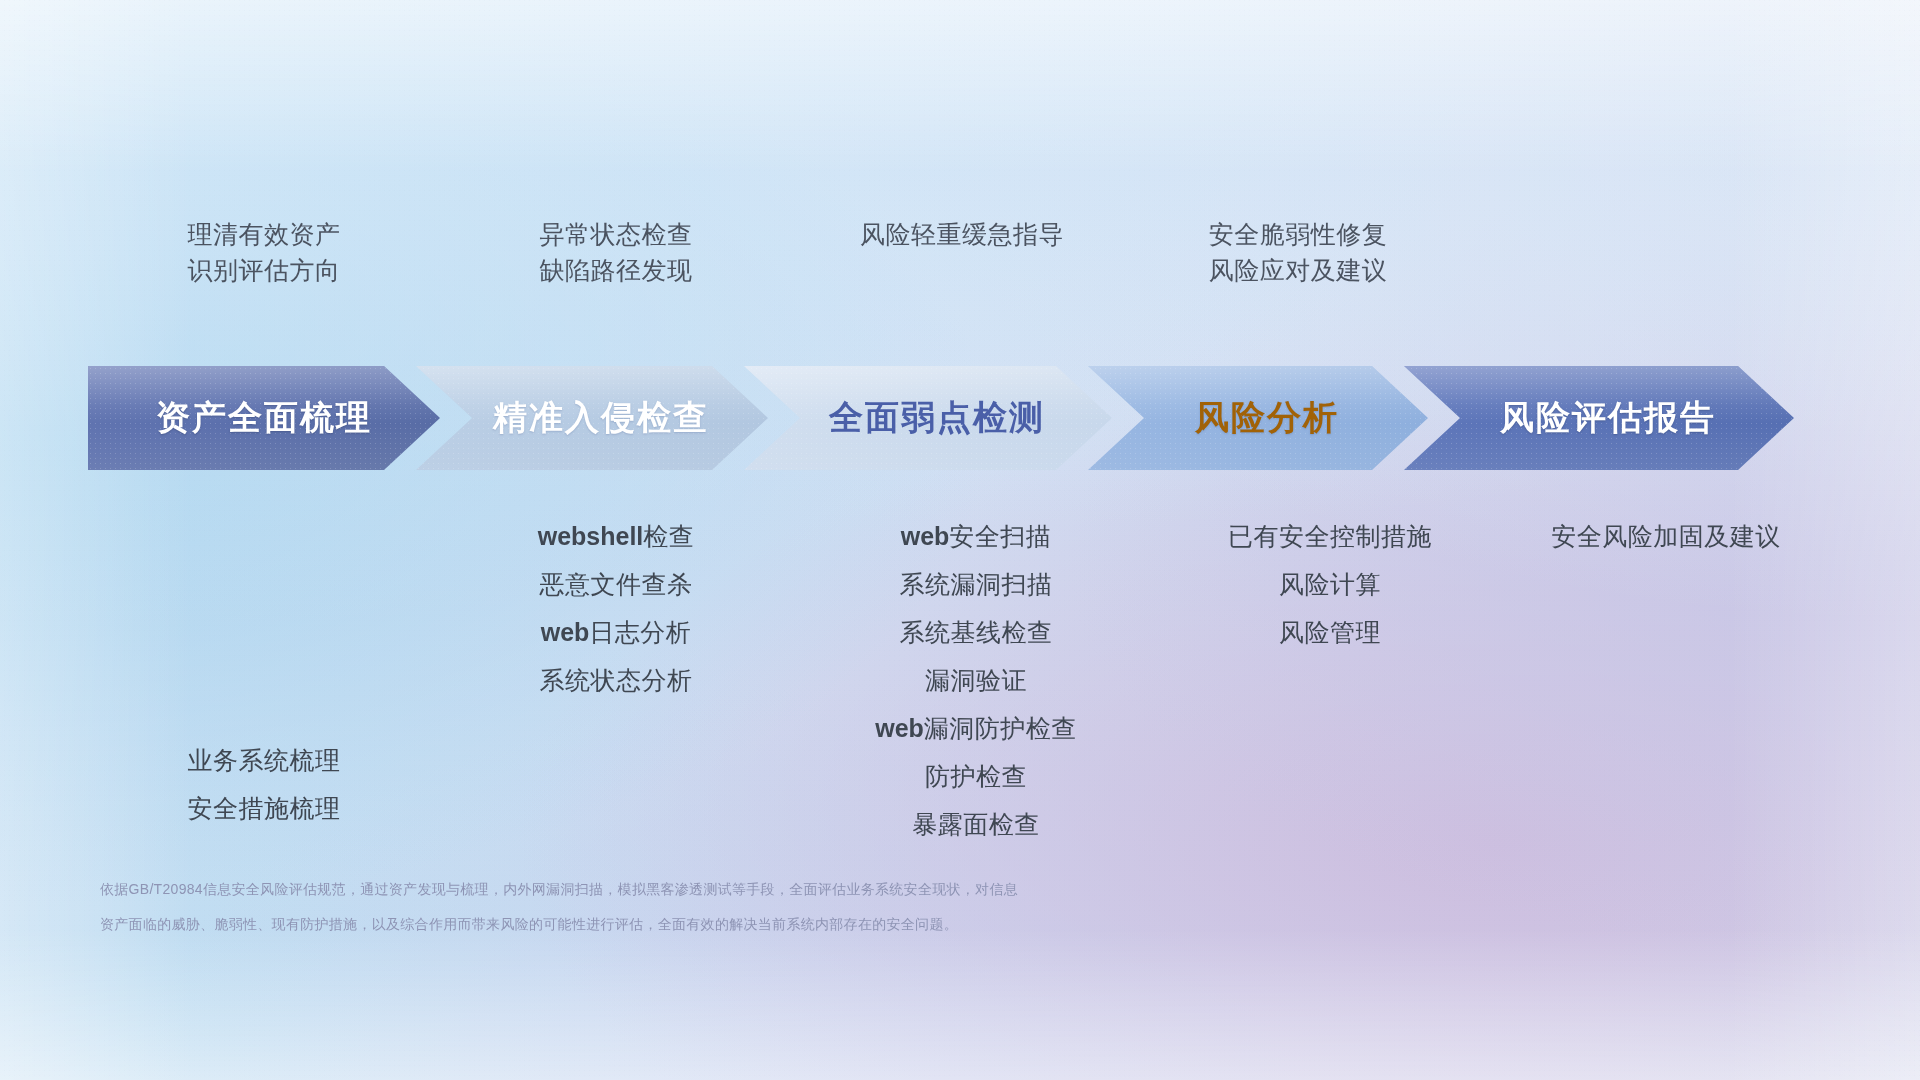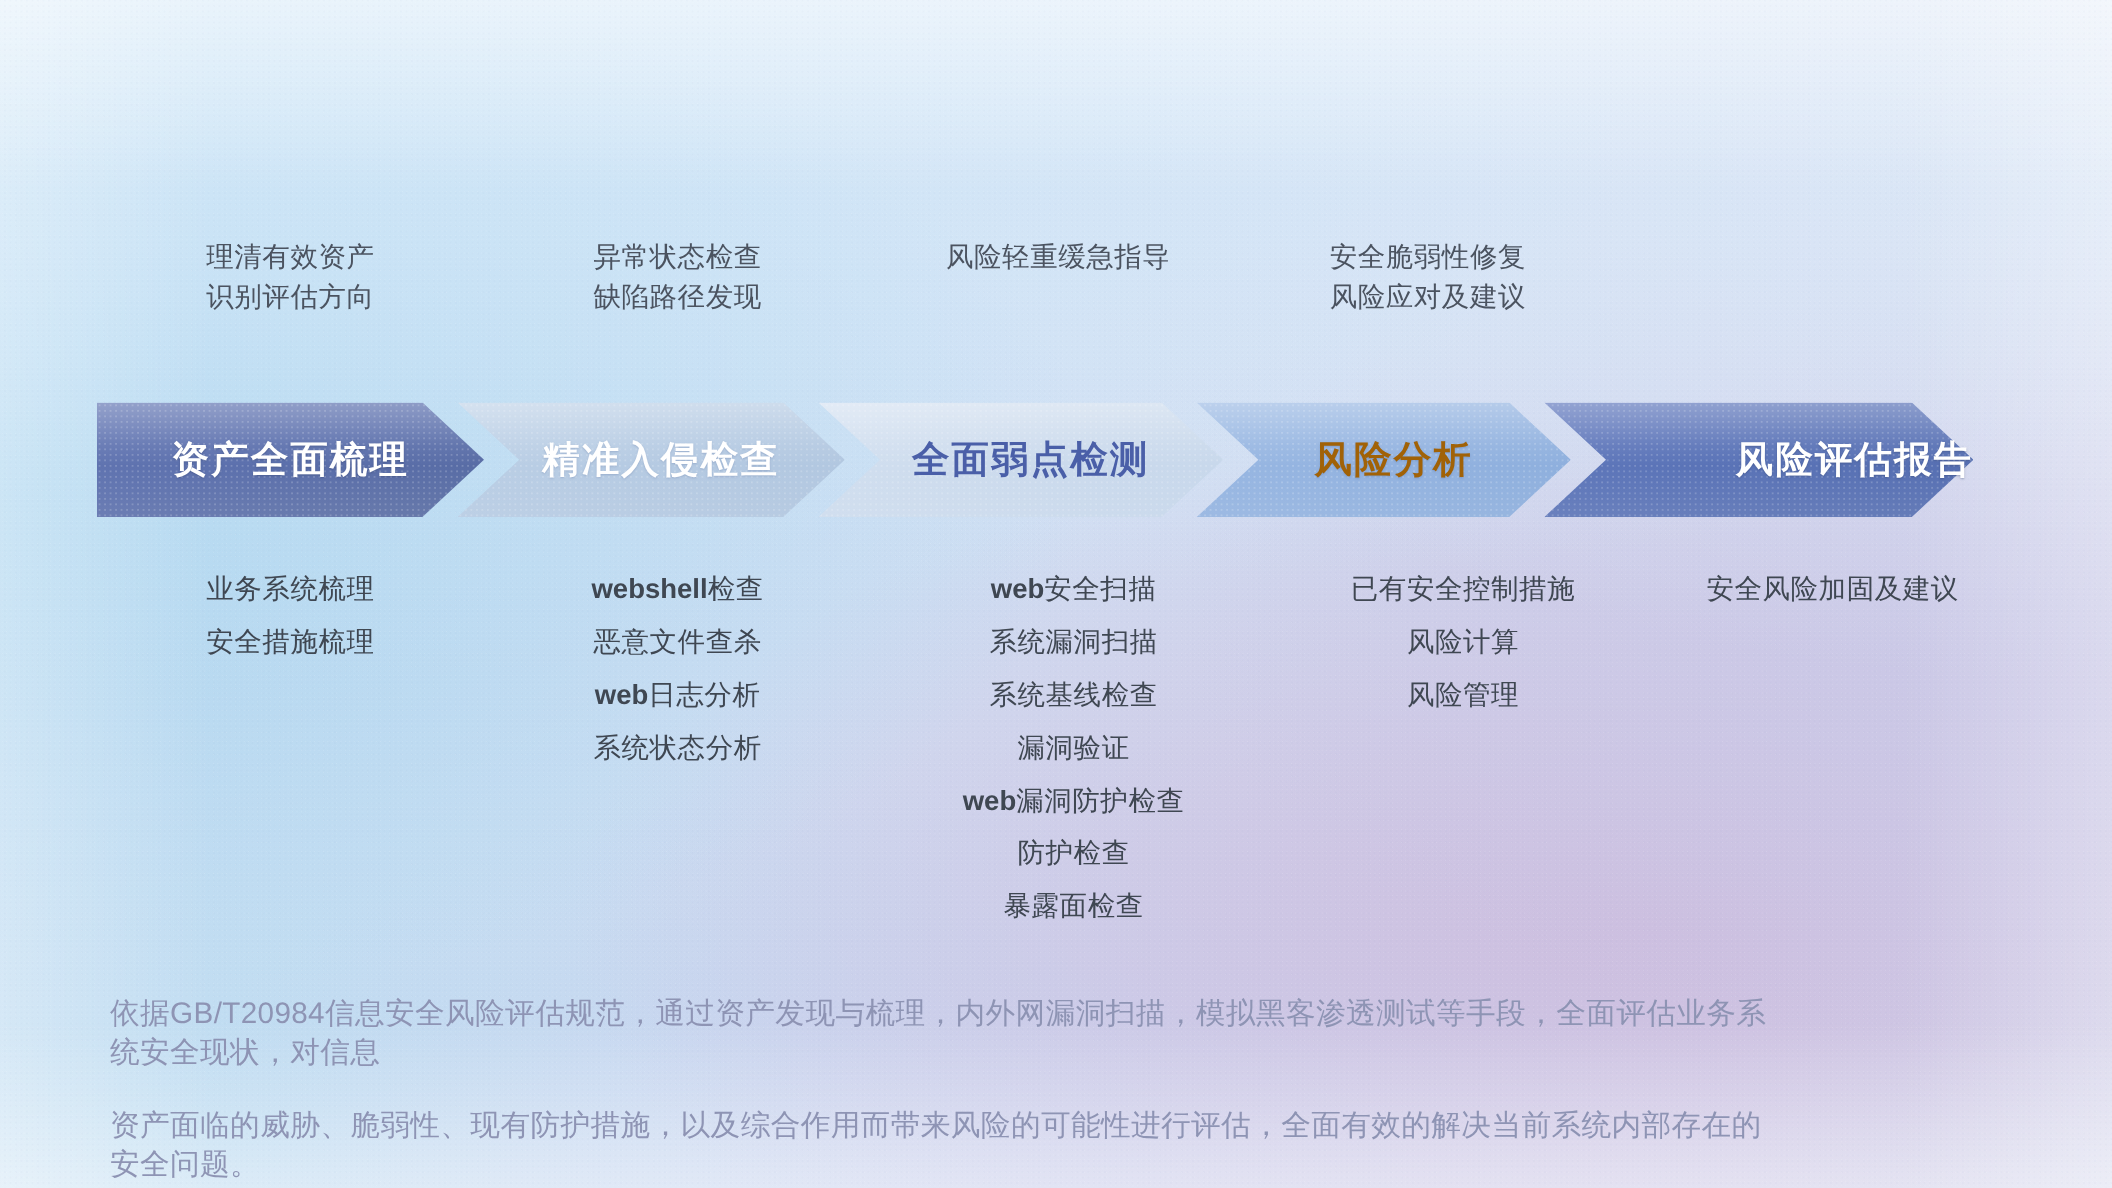--- a/index.html
+++ b/index.html
@@ -143,25 +143,24 @@
   }
   .item b { font-weight: bold; letter-spacing: 0; }
 
   
   #footer {
     position: absolute;
     left: 100px; top: 872px;
     width: 1520px;
   }
   #footer p {
-    font-size: 27px;
+    font-size: 14px;
     line-height: 35px;
     color: #8e94b4;
     letter-spacing: .3px;
-    margin-top: 32px;
   }
 </style>
 </head>
 <body>
 
 <div id="bg-base"></div>
 <div id="bg-vignette"></div>
 <div id="bg-noise"></div>
 
 <div id="stage">
@@ -216,27 +215,27 @@
           <div class="dots"></div>
       </div>
       <div class="label" style="color:#a16207;text-shadow:0 1px 2px rgba(70,95,150,.30);">风险分析</div>
     </div>
 
     <div class="chev" style="width:390px;margin-left:-56px;z-index:10;">
       <div class="body shape-last" style="background:linear-gradient(165deg,#657cbf 0%,#5a73b7 45%,#536caf 100%);">
         <div class="gloss"></div>
           <div class="dots"></div>
       </div>
-      <div class="label" style="color:#ffffff;text-shadow:0 1px 2px rgba(40,55,95,.35);text-align:right;">风险评估报告</div>
+      <div class="label" style="color:#ffffff;text-shadow:0 1px 2px rgba(40,55,95,.35);">风险评估报告</div>
     </div>
   </div>
 
   <div id="bottom-row">
 
-    <div class="bot-col" style="width:352px;">
+    <div class="bot-col" style="width:352px;justify-content:flex-end;">
       <div class="item">业务系统梳理</div>
       <div class="item">安全措施梳理</div>
     </div>
 
     <div class="bot-col" style="width:352px;text-align:center;">
       <div class="item"><b>webshell</b>检查</div>
       <div class="item">恶意文件查杀</div>
       <div class="item"><b>web</b>日志分析</div>
       <div class="item">系统状态分析</div>
     </div>

